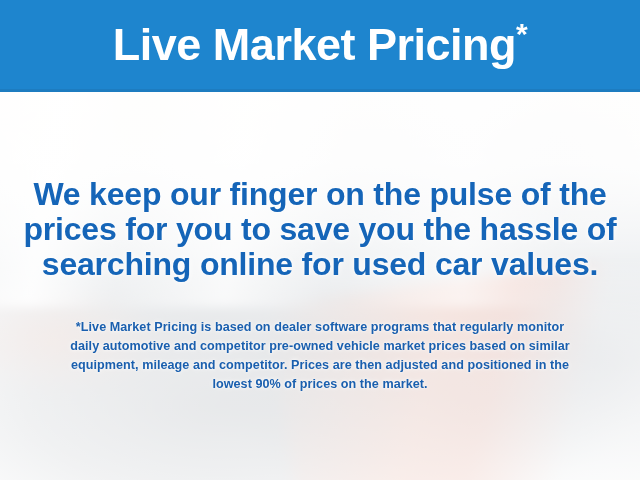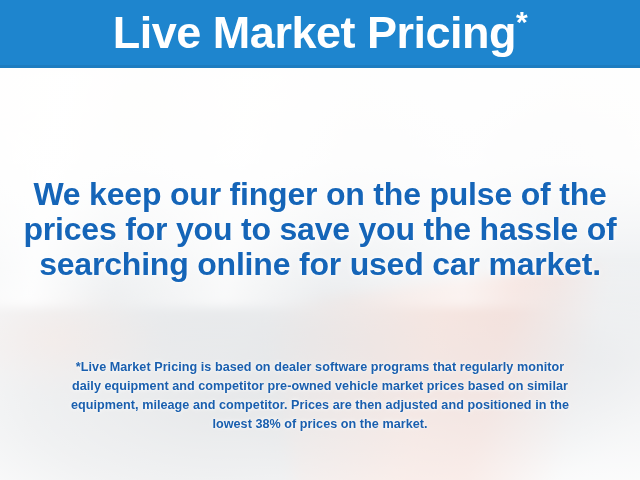--- a/index.html
+++ b/index.html
@@ -117,21 +117,21 @@
         rgba(255,255,255,0.80) 78%,
         rgba(255,255,255,0.82) 100%);
   }
 
   
   .banner {
     position: absolute;
     left: 0;
     top: 0;
     width: 640px;
-    height: 68px;
+    height: 92px;
     background: #1e85ce;
     box-sizing: border-box;
     border-bottom: 3px solid #1d7cc0;
     display: flex;
     align-items: center;
     justify-content: center;
   }
   .banner-title {
     color: #ffffff;
     font-size: 45px;
@@ -170,21 +170,20 @@
     left: 0;
     top: 318px;
     width: 640px;
     text-align: center;
     color: #1a5fae;
     font-size: 12.6px;
     font-weight: bold;
     line-height: 19px;
     letter-spacing: 0.05px;
     text-shadow: 0 0 3px rgba(255,255,255,0.95), 0 0 6px rgba(255,255,255,0.8);
-    margin-top: 40px;
   }
   .footnote .fn-line { display: block; white-space: nowrap; }
 </style>
 </head>
 <body>
 
 <div id="stage">
 
   <div class="bg-layer">
     <div class="bg-base"></div>
@@ -199,23 +198,23 @@
 
   <div class="banner">
     <div class="banner-title">
       <span>Live Market Pricing</span><span class="star">*</span>
     </div>
   </div>
 
   <div class="headline">
     <span class="hl-line">We keep our finger on the pulse of the</span>
     <span class="hl-line">prices for you to save you the hassle of</span>
-    <span class="hl-line">searching online for used car market.</span>
+    <span class="hl-line">searching online for used car values.</span>
   </div>
 
   <div class="footnote">
     <span class="fn-line">*Live Market Pricing is based on dealer software programs that regularly monitor</span>
-    <span class="fn-line">daily equipment and competitor pre-owned vehicle market prices based on similar</span>
+    <span class="fn-line">daily automotive and competitor pre-owned vehicle market prices based on similar</span>
     <span class="fn-line">equipment, mileage and competitor. Prices are then adjusted and positioned in the</span>
-    <span class="fn-line">lowest 38% of prices on the market.</span>
+    <span class="fn-line">lowest 90% of prices on the market.</span>
   </div>
 
 </div>
 
 </body></html>

